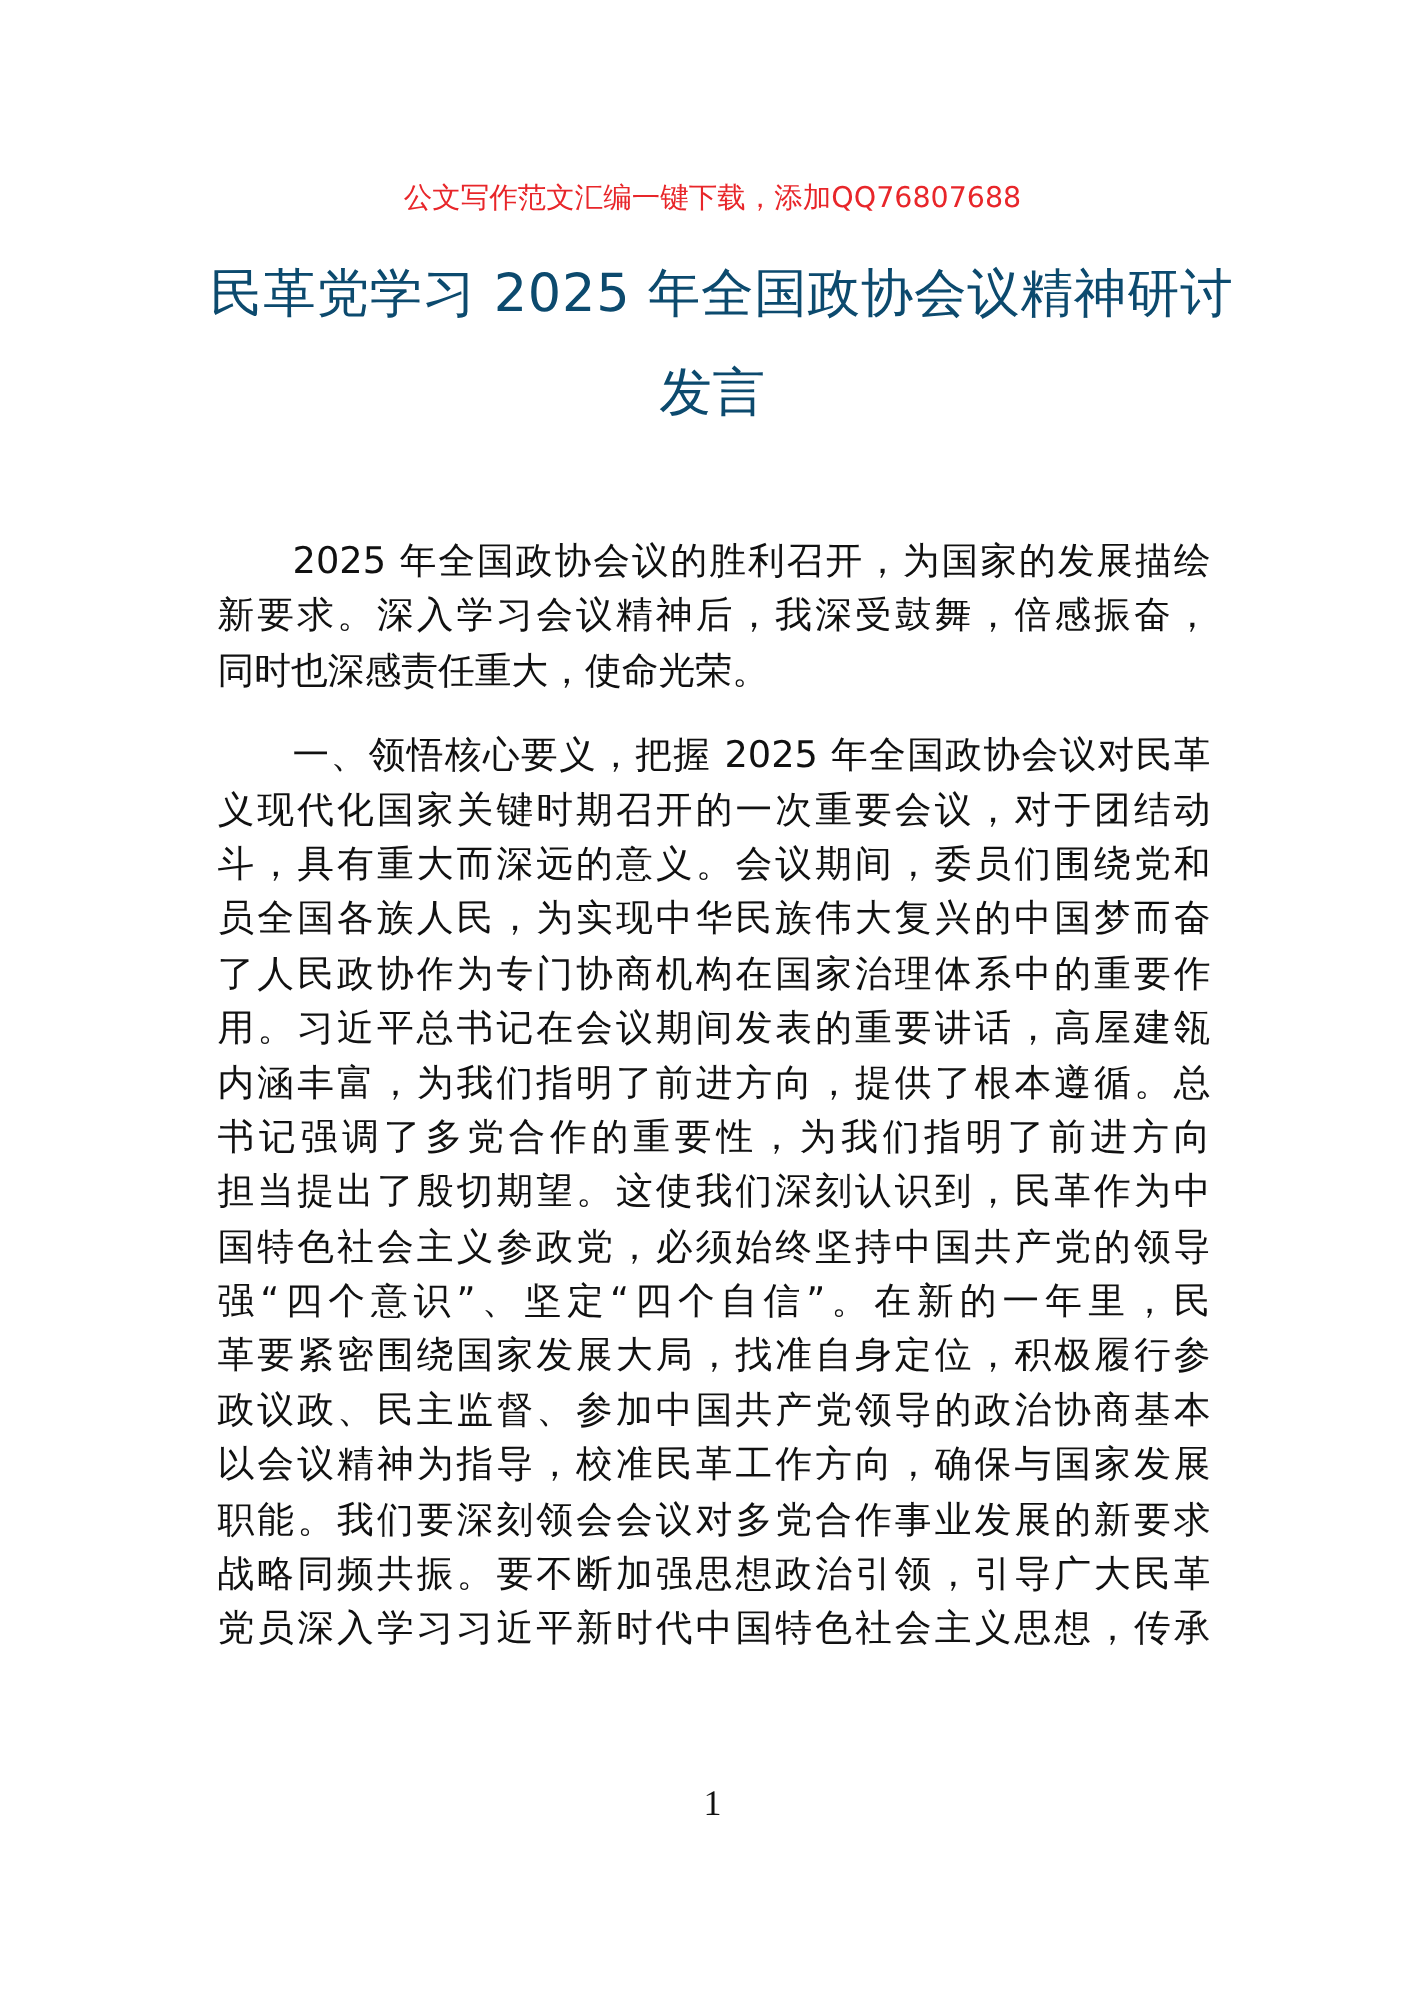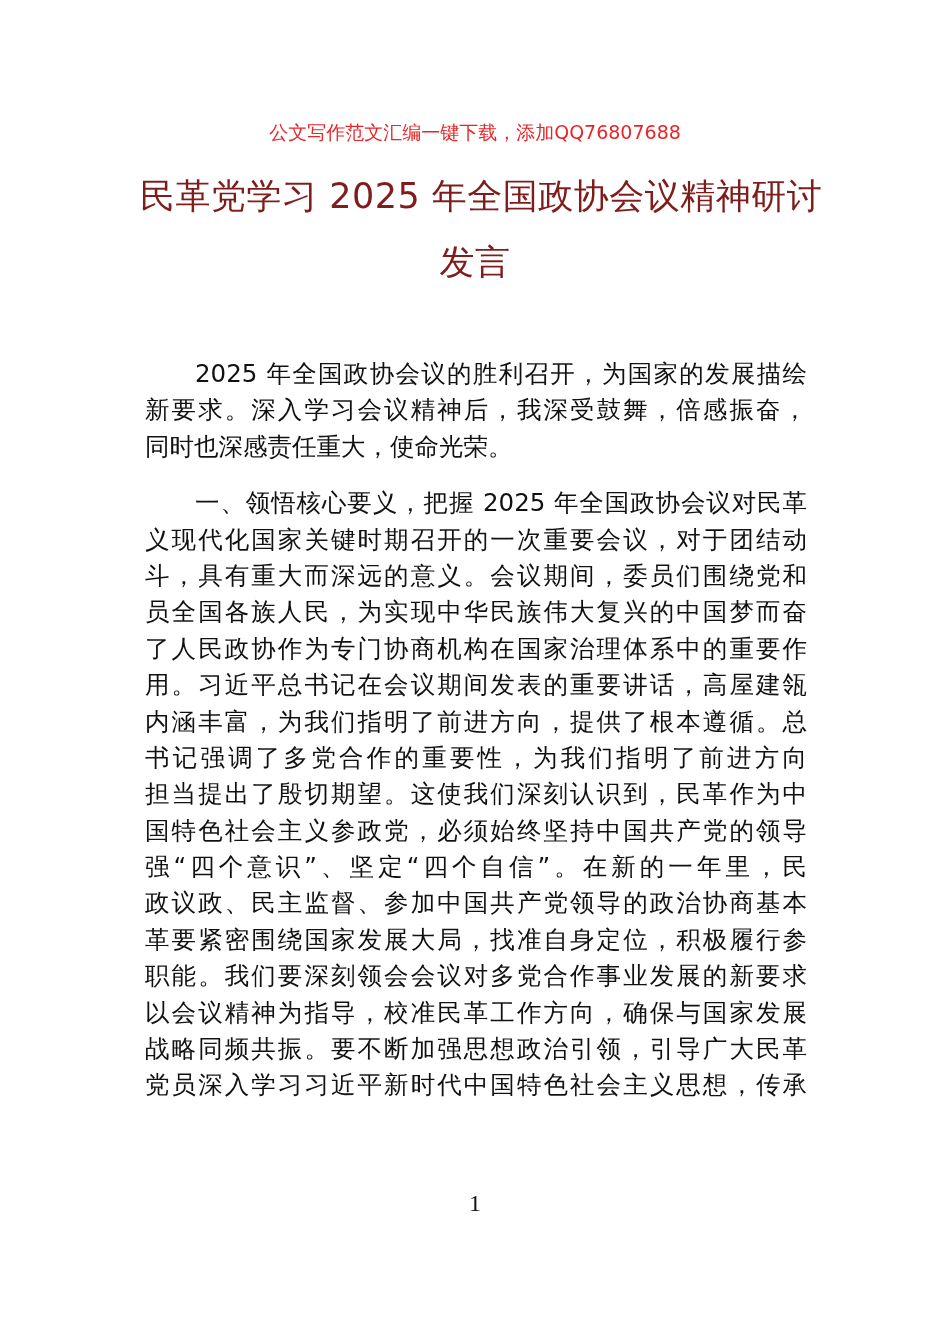--- a/index.html
+++ b/index.html
@@ -35,21 +35,21 @@
       white-space: nowrap;
       margin-top: 34px;
     }
     .title {
       position: absolute;
       left: 140px;
       width: 670px;
       text-align: center;
       font-size: 35px;
       line-height: 44px;
-      color: #7f1d1d;
+      color: #0c4a6e;
       white-space: nowrap;
       letter-spacing: 0.5px;
     }
     .title.l1 { top: 174px; }
     .title.l2 { top: 240px; }
     .body-text {
       position: absolute;
       left: 145px;
       top: 336px;
       width: 662px;
@@ -100,24 +100,24 @@
       <div class="line">义现代化国家关键时期召开的一次重要会议，对于团结动</div>
       <div class="line">斗，具有重大而深远的意义。会议期间，委员们围绕党和</div>
       <div class="line">员全国各族人民，为实现中华民族伟大复兴的中国梦而奋</div>
       <div class="line">了人民政协作为专门协商机构在国家治理体系中的重要作</div>
       <div class="line">用。习近平总书记在会议期间发表的重要讲话，高屋建瓴</div>
       <div class="line">内涵丰富，为我们指明了前进方向，提供了根本遵循。总</div>
       <div class="line">书记强调了多党合作的重要性，为我们指明了前进方向</div>
       <div class="line">担当提出了殷切期望。这使我们深刻认识到，民革作为中</div>
       <div class="line">国特色社会主义参政党，必须始终坚持中国共产党的领导</div>
       <div class="line">强“四个意识”、坚定“四个自信”。在新的一年里，民</div>
+      <div class="line">革要紧密围绕国家发展大局，找准自身定位，积极履行参</div>
       <div class="line">政议政、民主监督、参加中国共产党领导的政治协商基本</div>
-      <div class="line">革要紧密围绕国家发展大局，找准自身定位，积极履行参</div>
+      <div class="line">以会议精神为指导，校准民革工作方向，确保与国家发展</div>
       <div class="line">职能。我们要深刻领会会议对多党合作事业发展的新要求</div>
-      <div class="line">以会议精神为指导，校准民革工作方向，确保与国家发展</div>
       <div class="line">战略同频共振。要不断加强思想政治引领，引导广大民革</div>
       <div class="line">党员深入学习习近平新时代中国特色社会主义思想，传承</div>
     </div>
   </div>
 
   <div class="page-number">1</div>
 
 </div>
 
 </body></html>

